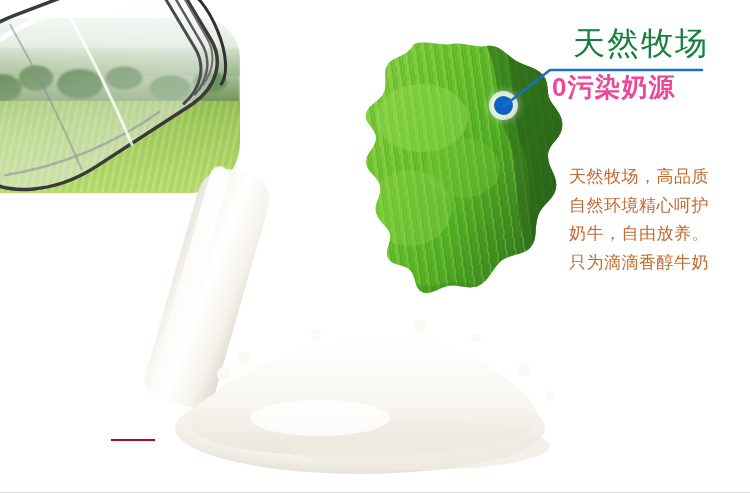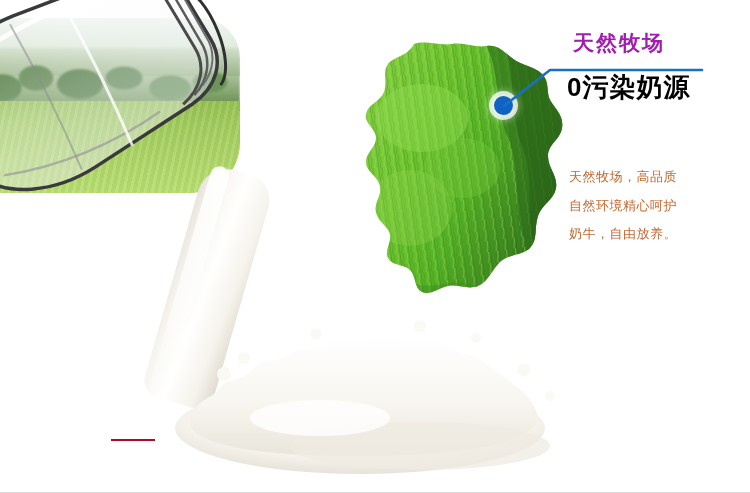--- a/index.html
+++ b/index.html
@@ -123,43 +123,43 @@
   }
 
   .leader { position:absolute; left:480px; top:52px; width:240px; height:70px; pointer-events:none; }
   .leader svg { display:block; width:100%; height:100%; }
 
   
   .headline {
     position: absolute;
     left: 573px;
     top: 28px;
-    font-size: 21px;
+    font-size: 32px;
     line-height: 30px;
     letter-spacing: 2px;
-    font-weight: 700;
-    color: #a21caf;
+    font-weight: 400;
+    color: #15803d;
     white-space: nowrap;
   }
   .subline {
     position: absolute;
-    left: 567px;
+    left: 552px;
     top: 72px;
     font-size: 26px;
     line-height: 30px;
     letter-spacing: 1px;
     font-weight: 700;
-    color: #000000;
+    color: #ec4899;
     white-space: nowrap;
   }
   .body-copy {
     position: absolute;
     left: 569px;
     top: 163px;
-    font-size: 13px;
+    font-size: 17px;
     line-height: 28.5px;
     letter-spacing: .5px;
     color: #c2692f;
     white-space: nowrap;
   }
   .body-copy div { white-space: nowrap; }
 
   .red-rule {
     position: absolute;
     left: 111px;
@@ -313,17 +313,18 @@
     </svg>
   </div>
 
   <div class="headline">天然牧场</div>
   <div class="subline">0污染奶源</div>
 
   <div class="body-copy">
     <div>天然牧场，高品质</div>
     <div>自然环境精心呵护</div>
     <div>奶牛，自由放养。</div>
+    <div>只为滴滴香醇牛奶</div>
   </div>
 
   <div class="red-rule"></div>
   <div class="bottom-edge"></div>
 </div>
 
 </body></html>

